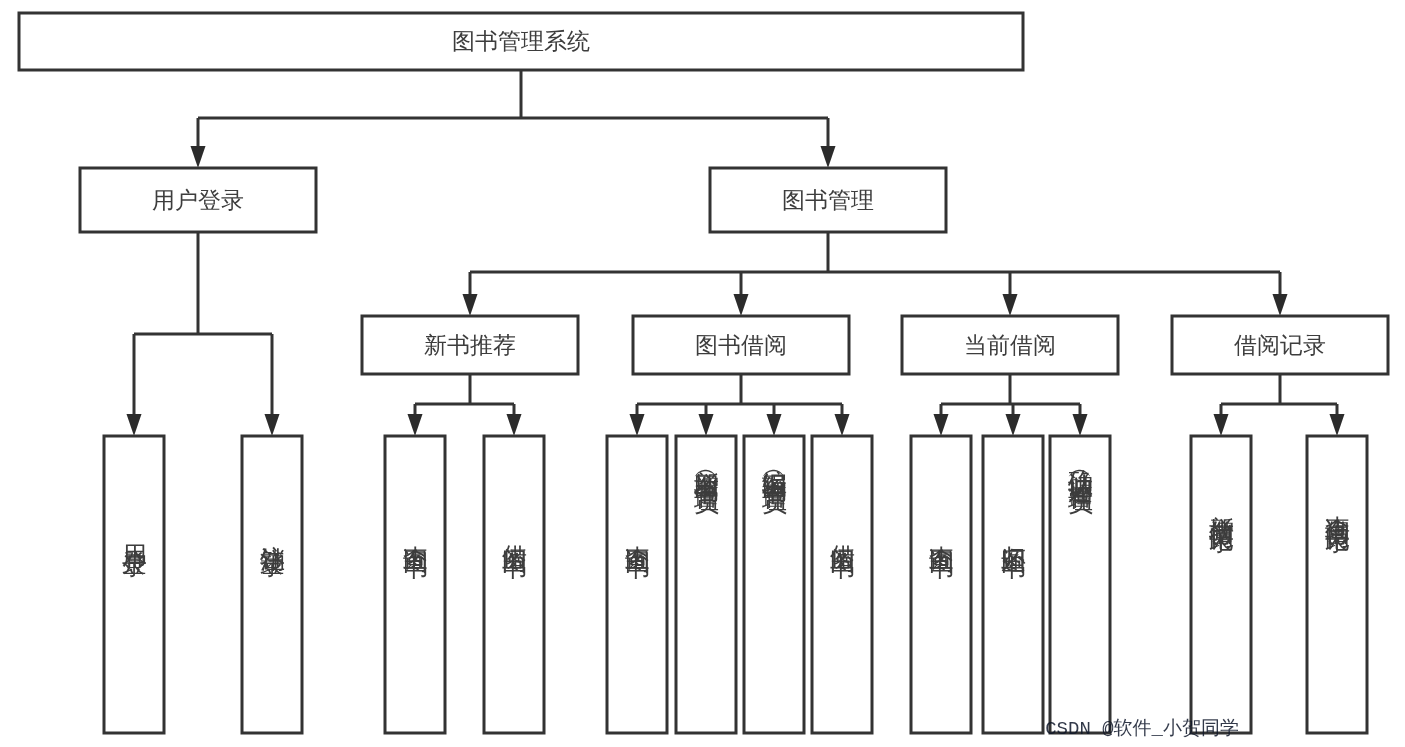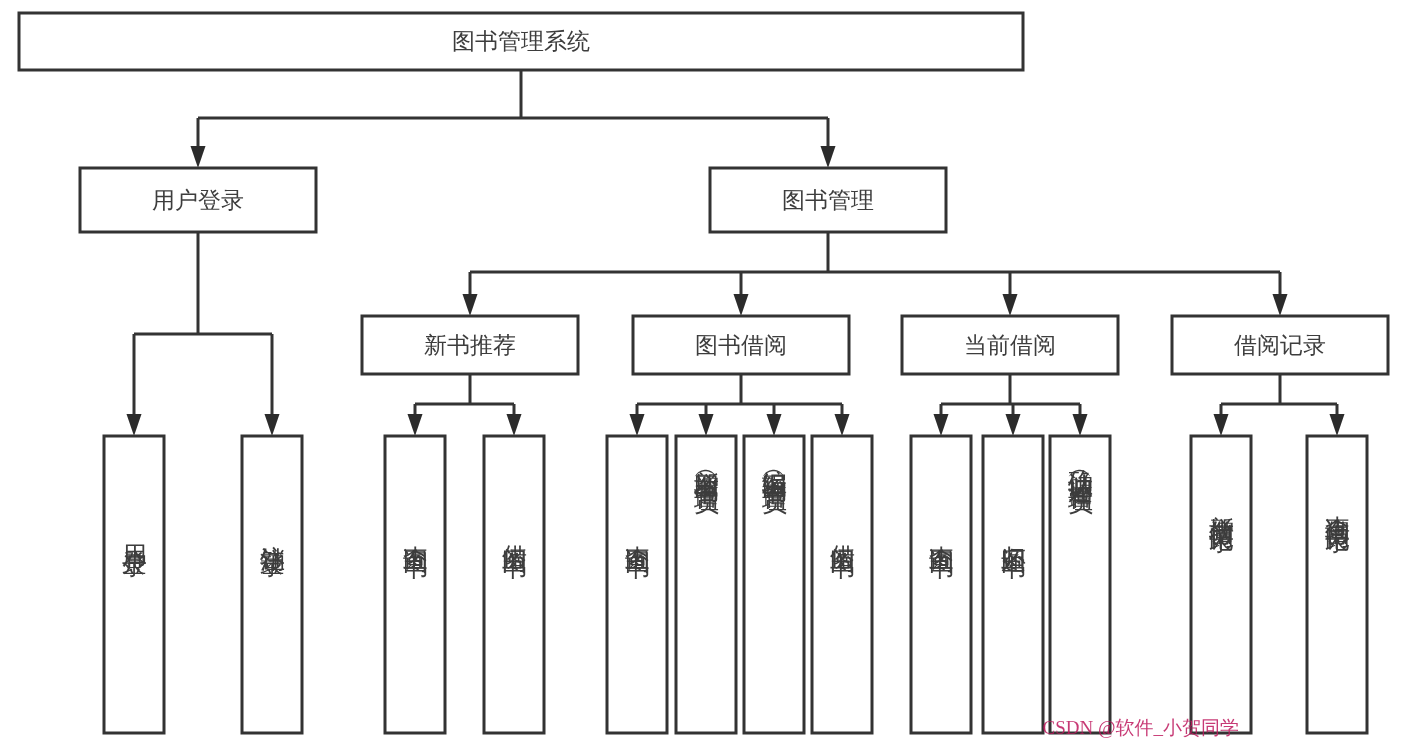--- a/index.html
+++ b/index.html
@@ -65,23 +65,23 @@
     line-height: 1.12;
     letter-spacing: 3px;
     color: #3d3d3d;
     text-align: left;
     white-space: nowrap;
   }
   .watermark {
     position: absolute;
     right: 8px;
     bottom: 6px;
-    font-family: Liberation Serif, serif;
+    font-family: Liberation Mono, monospace;
     font-size: 19px;
-    color: #be185d;
+    color: #0f172a;
     opacity: 0.85;
     white-space: nowrap;
     pointer-events: none;
   }
 </style>
 </head>
 <body>
 
 <div id="diagram-root">
   <svg class="diagram-canvas" id="diagram-canvas" viewBox="0 0 1405 747" xmlns="http://www.w3.org/2000/svg">

